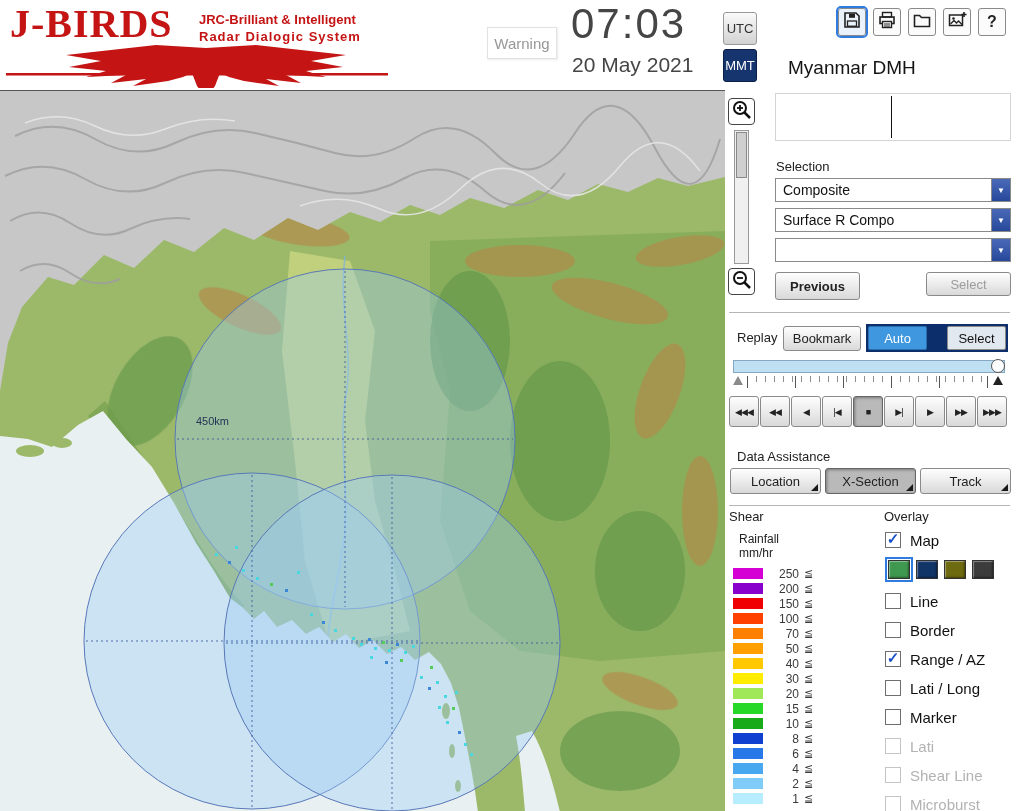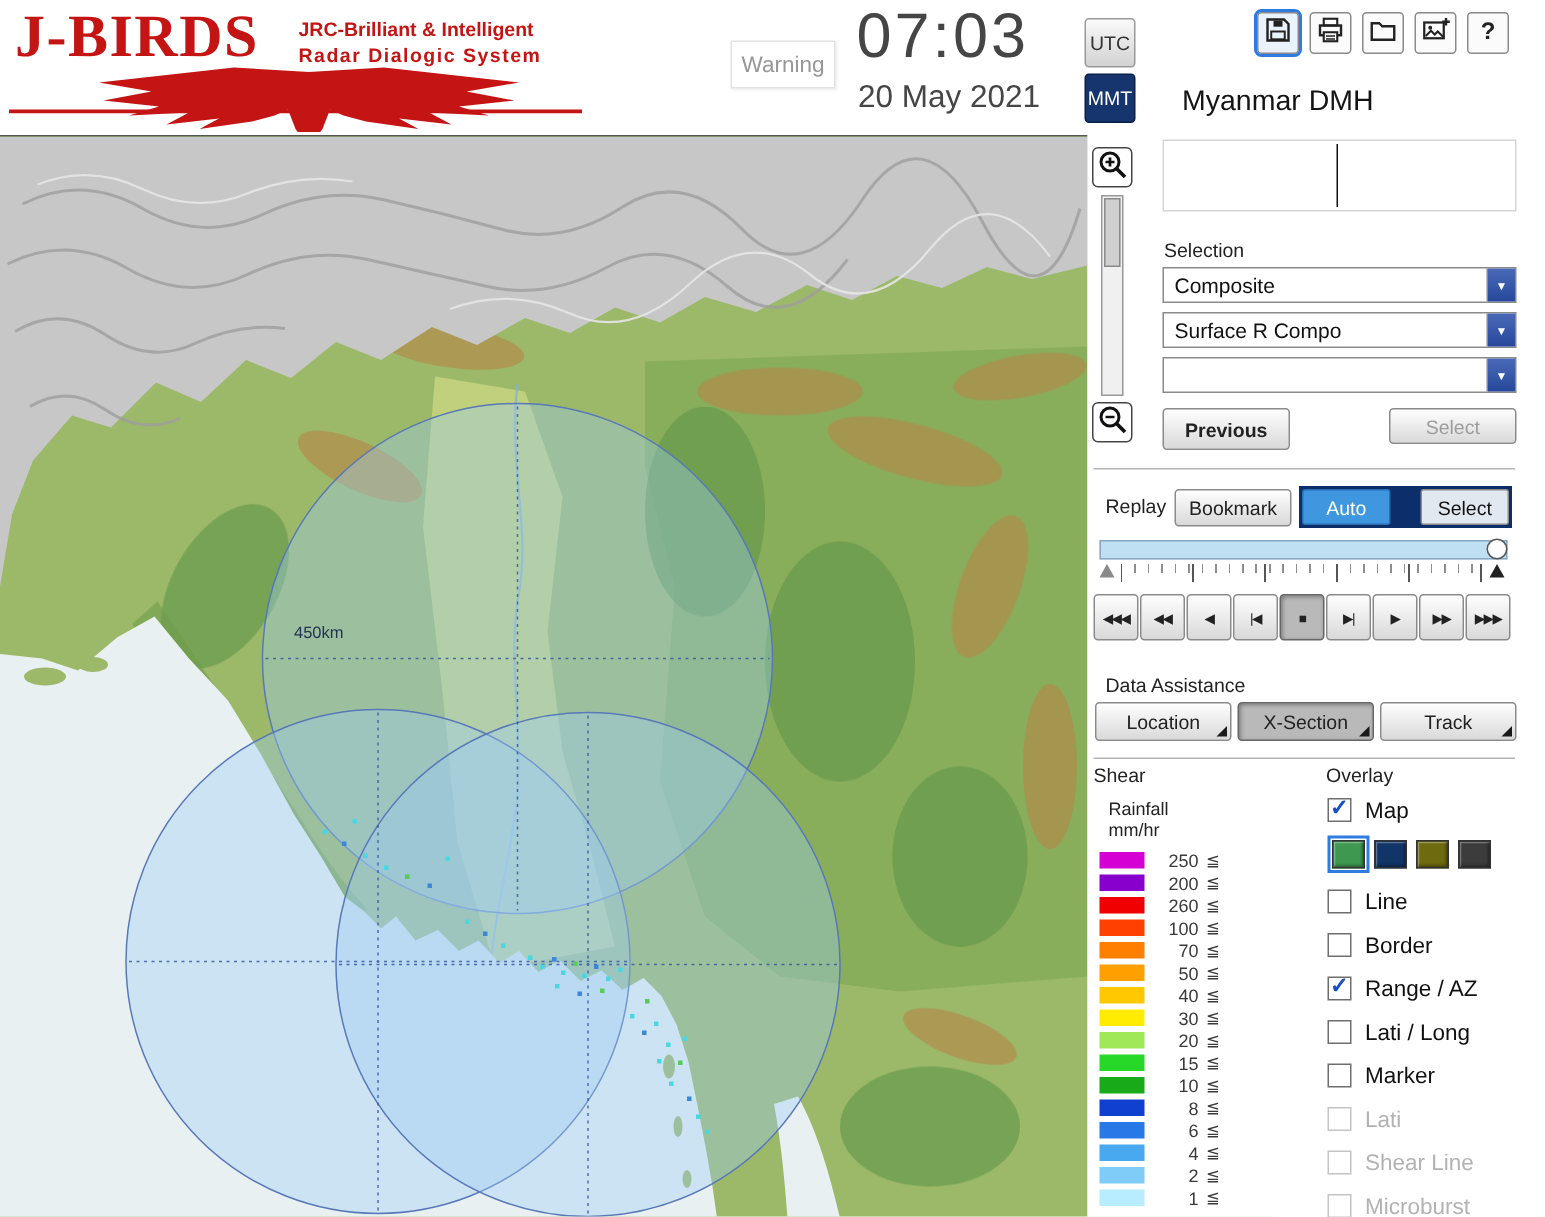--- a/index.html
+++ b/index.html
@@ -408,21 +408,21 @@
   </div>
 
   <div class="legend-row">
     <div class="swatch" style="background: rgb(136, 0, 204);"></div>
     <div class="lv">200</div>
     <div class="lq">≦</div>
   </div>
 
   <div class="legend-row">
     <div class="swatch" style="background: rgb(240, 0, 0);"></div>
-    <div class="lv">260</div>
+    <div class="lv">150</div>
     <div class="lq">≦</div>
   </div>
 
   <div class="legend-row">
     <div class="swatch" style="background: rgb(255, 64, 0);"></div>
     <div class="lv">100</div>
     <div class="lq">≦</div>
   </div>
 
   <div class="legend-row">

